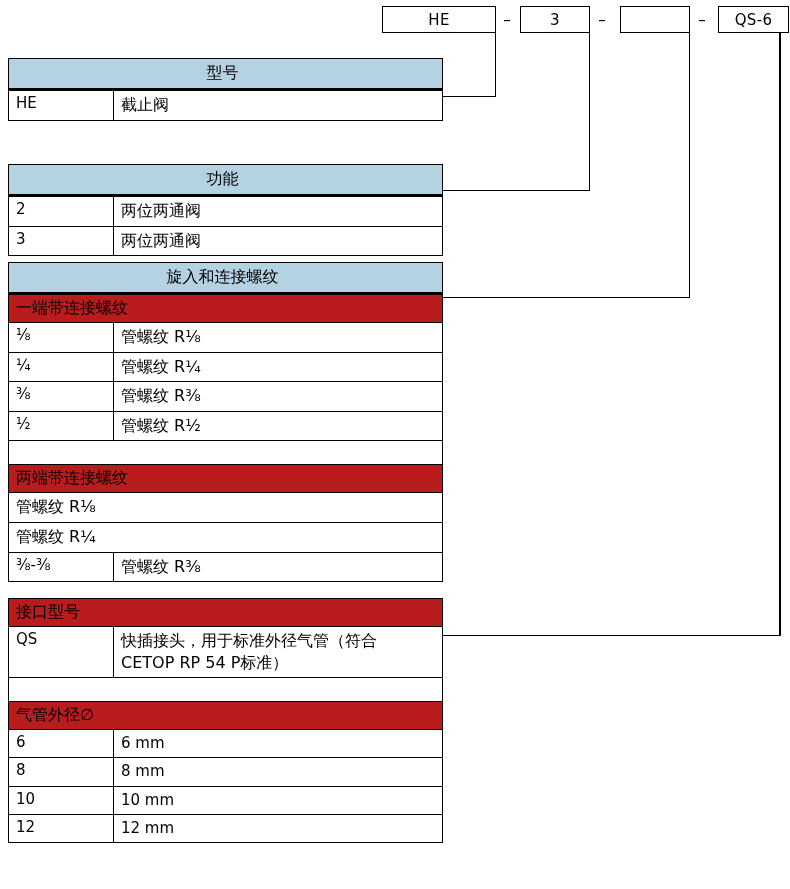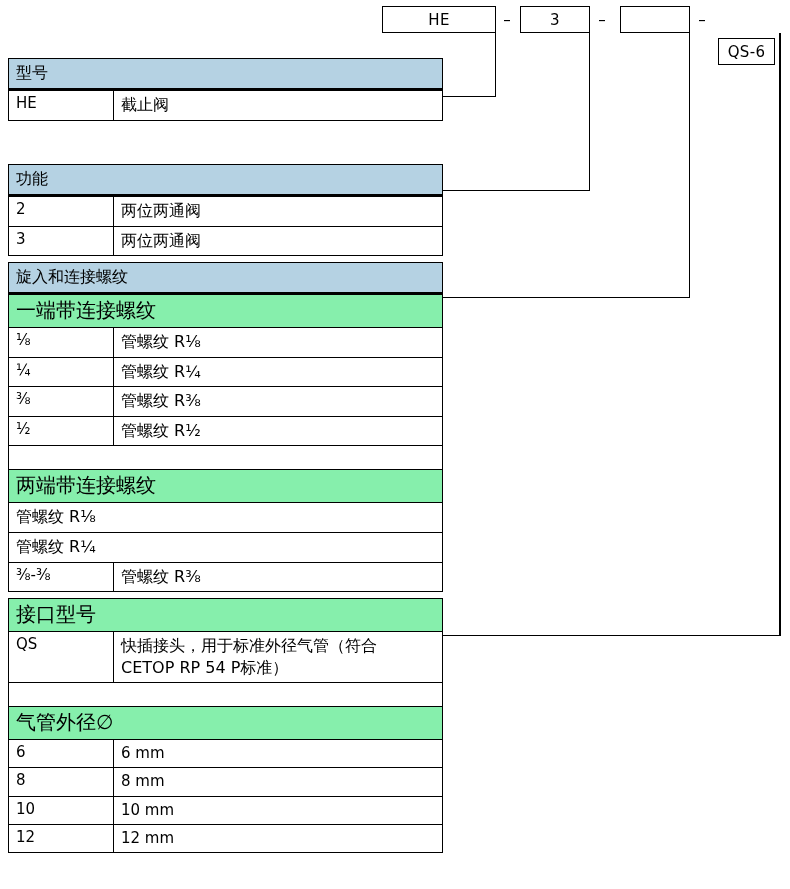--- a/index.html
+++ b/index.html
@@ -73,25 +73,26 @@
     border-bottom: 1.2px solid #000;
   }
   .trow:last-child { border-bottom: none; }
 
   .hdr-main {
     background: #b5d2e3;
     border-bottom: 3.5px solid #000;
     padding: 4px 13px 5px 7px;
     font-size: 16px;
     line-height: 1.25;
+    text-align: center;
   }
   .hdr-sub {
-    background: #86efac;
+    background: #b91c1c;
     padding: 3px 7px 4px 7px;
-    font-size: 20px;
+    font-size: 16px;
     line-height: 1.25;
     border-bottom: 1.2px solid #000;
   }
   .spacer-row {
     height: 23px;
     border-bottom: 1.2px solid #000;
     background: #ffffff;
   }
   .cell-code {
     width: 105px;
@@ -127,21 +128,21 @@
   </div>
 
   <div class="code-dash" style="left:594px;">–</div>
 
   <div class="code-box" style="left:620px; width:70px;">
     <span></span>
   </div>
 
   <div class="code-dash" style="left:694px;">–</div>
 
-  <div class="code-box" style="left:718px; width:57px;margin-top:32px;">
+  <div class="code-box" style="left:718px; width:71px;">
     <span>QS-6</span>
   </div>
 </div>
 
 <div class="conn conn-v" style="left:494.5px; top:33px;  height:64px;"></div>
 <div class="conn conn-h" style="left:442px;  top:95.5px; width:54px;"></div>
 
 <div class="conn conn-v" style="left:588.5px; top:33px;   height:158px;"></div>
 <div class="conn conn-h" style="left:442px;   top:189.5px; width:148px;"></div>
 

